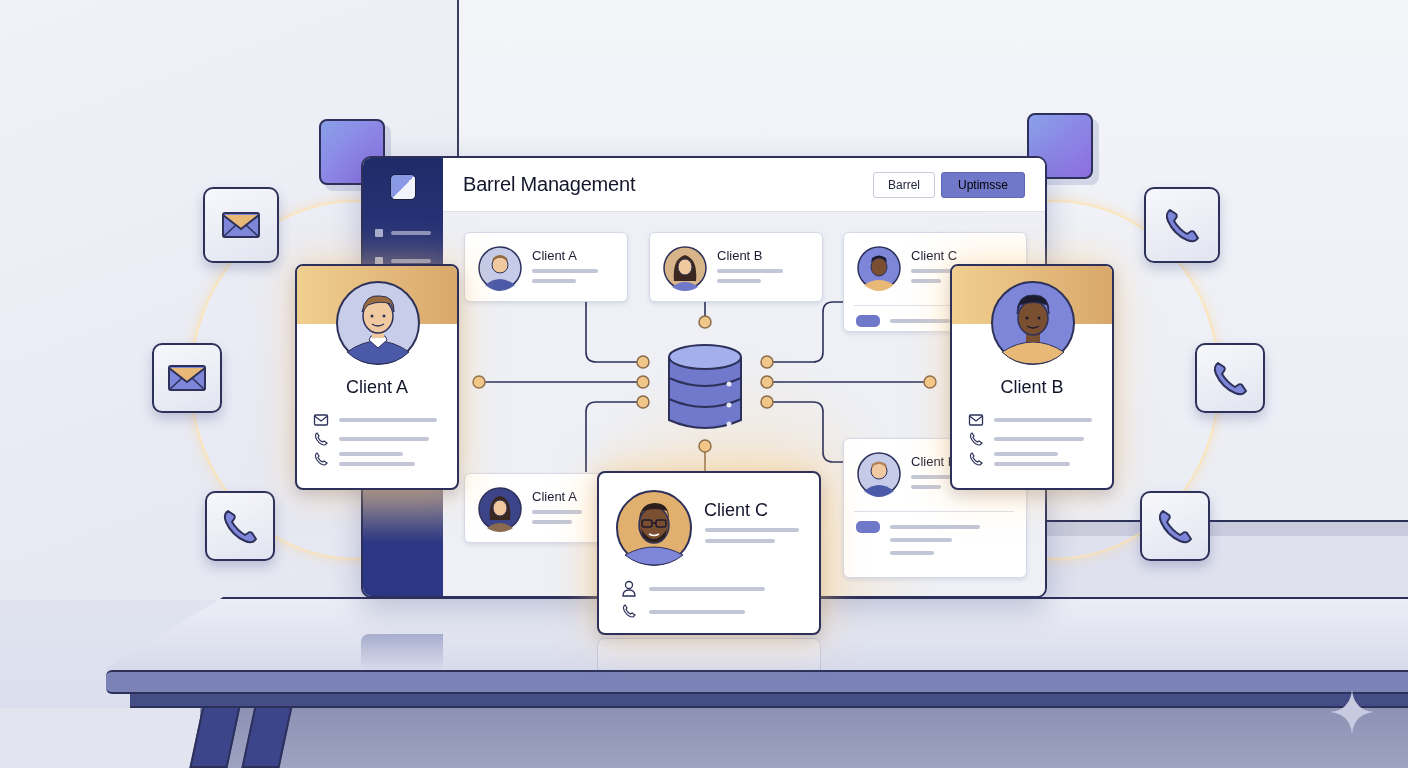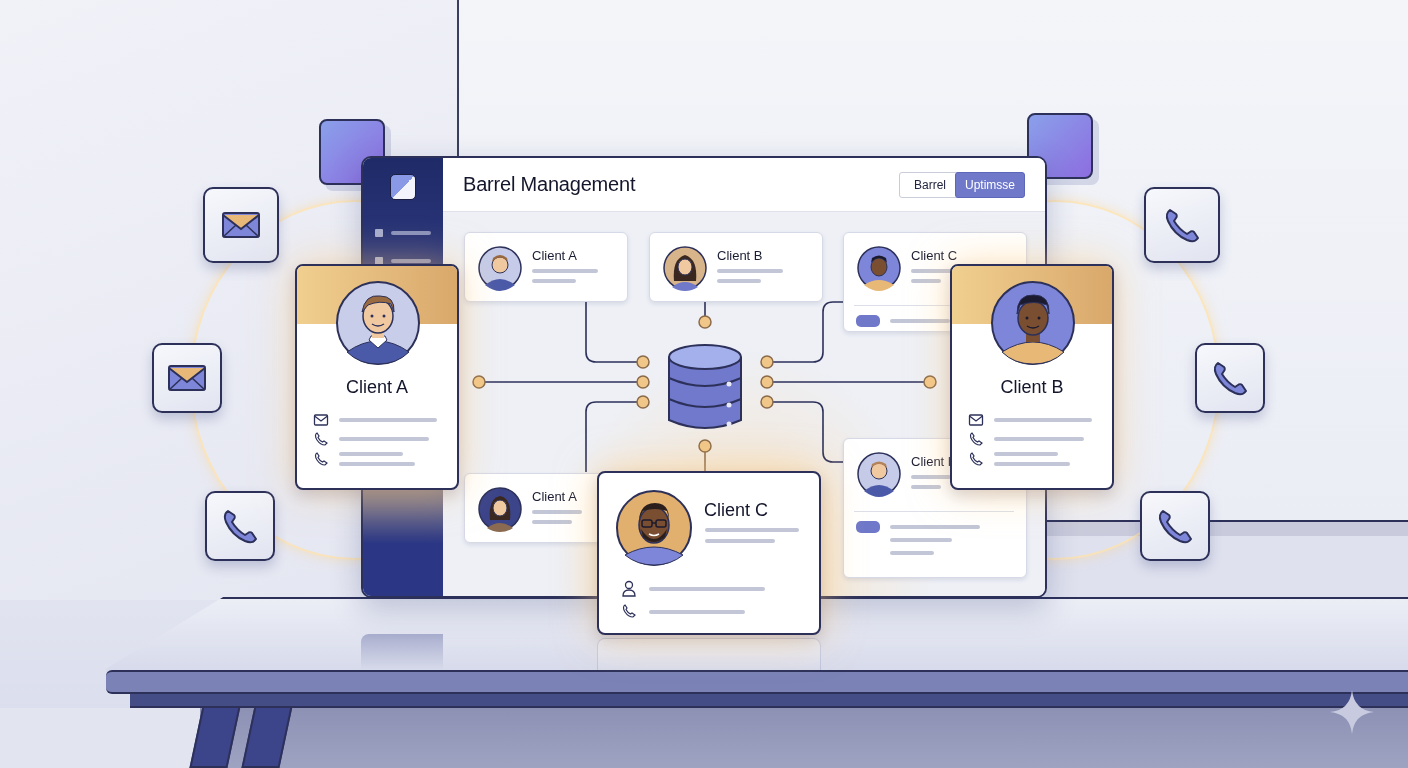--- a/index.html
+++ b/index.html
@@ -70,22 +70,22 @@
     background: linear-gradient(180deg, #1f2a68 0%, #33408a 40%, #d8a86d 55%, #f0d29a 65%, #2b3784 88%, #2b3784 100%); }
   .logo { position: absolute; left: 27px; top: 16px; width: 26px; height: 26px; border-radius: 5px;
     background: linear-gradient(135deg, #8a99e6 0 50%, #f3f4fb 50% 100%); border: 1px solid #1b1f44; }
   .nav-line { position: absolute; left: 12px; height: 4px; border-radius: 2px; background: rgba(220,224,245,0.55); }
   .nav-dot { position: absolute; left: 12px; width: 8px; height: 8px; background: rgba(220,224,245,0.7); border-radius: 1px; }
   .topbar { position: absolute; left: 80px; top: 0; right: 0; height: 54px;
     background: #ffffff; border-bottom: 1px solid #dfe1ea; display: flex; align-items: center; }
   .app-title { margin-left: 20px; font-size: 20px; color: #14162c; letter-spacing: -0.2px; }
   .btn { position: absolute; top: 14px; height: 26px; border-radius: 3px; font-size: 12px;
     display: flex; align-items: center; justify-content: center; }
-  .btn-secondary { right: 84px; width: 62px; background: #ffffff; border: 1px solid #c9ccd9; color: #22253f; }
-  .btn-primary { right: 20px; width: 70px; background: #6f78c9; color: #ffffff; border: 1px solid #5d66b8; text-align: right; }
+  .btn-secondary { right: 110px; width: 62px; background: #ffffff; border: 1px solid #c9ccd9; color: #22253f; }
+  .btn-primary { right: 20px; width: 84px; background: #6f78c9; color: #000000; border: 1px solid #5d66b8; text-align: right; }
   .content { position: absolute; left: 80px; top: 54px; right: 0; bottom: 0;
     background: radial-gradient(ellipse at 50% 95%, rgba(255,210,140,0.45) 0%, rgba(244,245,249,0) 45%), #eef0f6; }
 
   
   .mini-card { position: absolute; background: #ffffff; border: 1px solid #d6d9e6; border-radius: 6px;
     box-shadow: 0 2px 4px rgba(50,60,110,0.12); }
   .mini-card .avatar { position: absolute; left: 12px; top: 12px; width: 46px; height: 46px; }
   .mini-card .name { position: absolute; left: 67px; top: 15px; font-size: 13px; color: #1b1d33; }
   .bar { position: absolute; height: 4px; border-radius: 2px; background: #c2c6d6; }
   .pill { position: absolute; width: 24px; height: 12px; border-radius: 5px; background: #6f78c9; }

